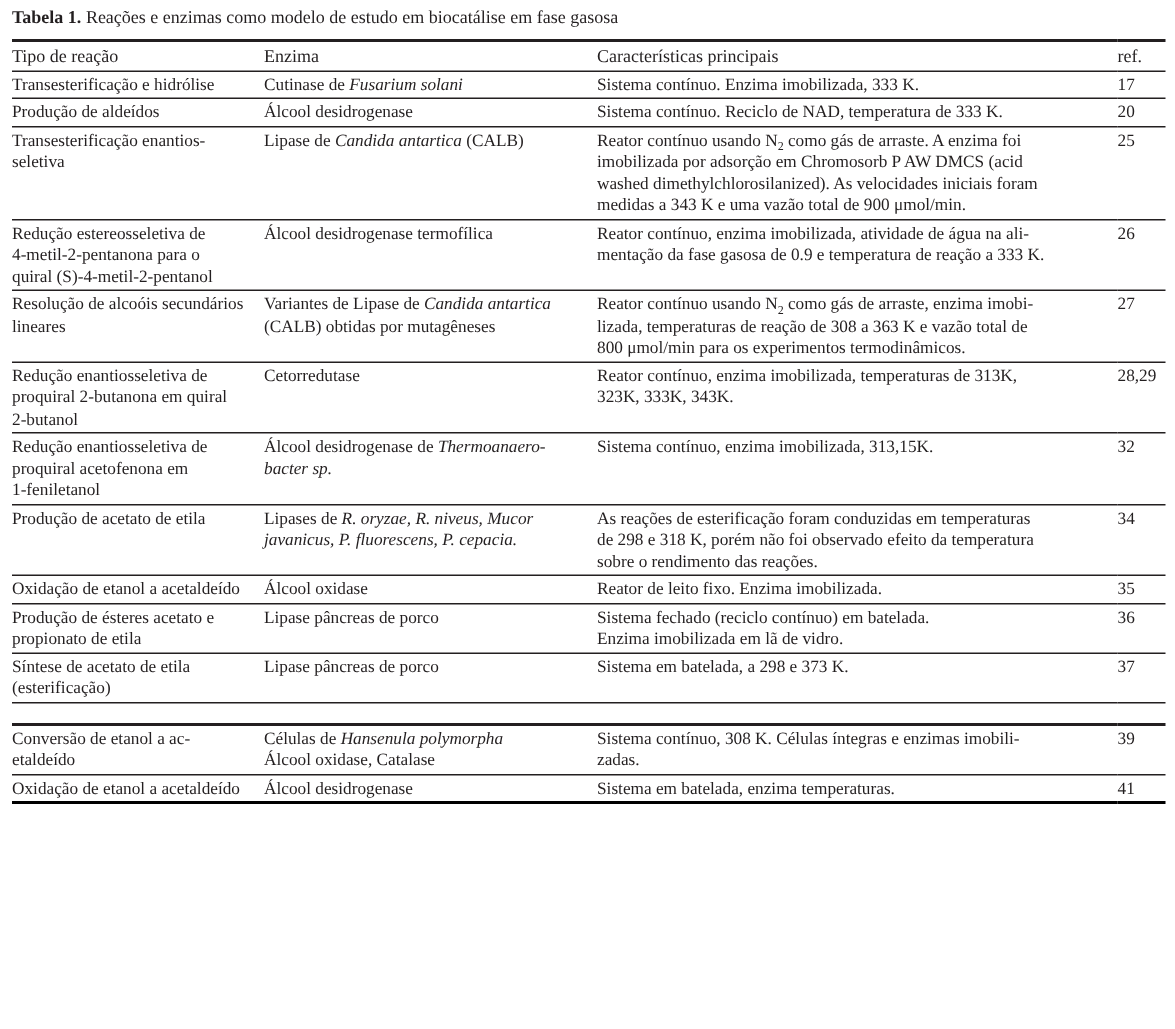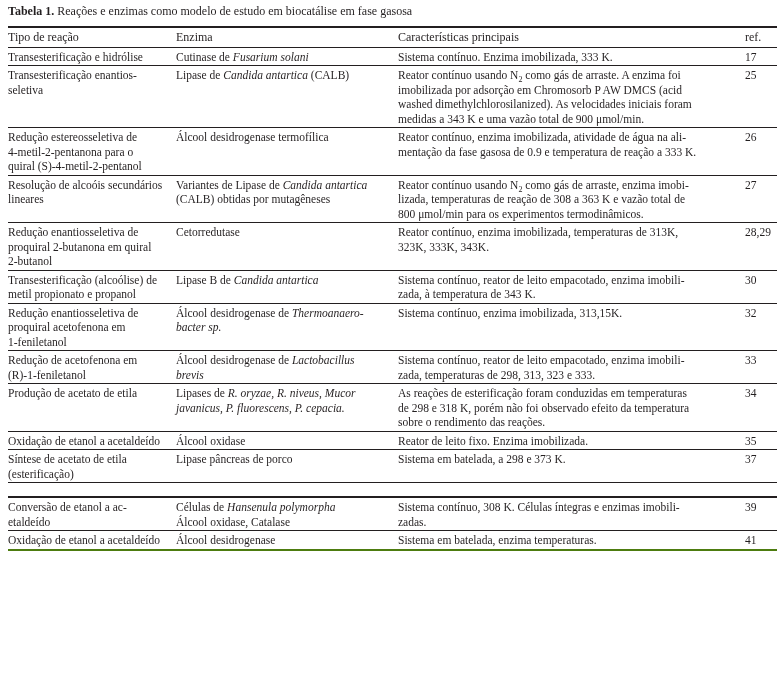--- a/index.html
+++ b/index.html
@@ -19,21 +19,21 @@
     margin: 2px 0 7px 0;
     font-size: 12px;
     line-height: 15px;
   }
   .table-title b { margin-right: 3px; }
   table.data-table {
     border-collapse: collapse;
     table-layout: fixed;
     width: 769px;
     border-top: 2px solid #231f20;
-    border-bottom: 2px solid #4d7c0f;
+    border-bottom: 2px solid #000000;
     font-size: 11.5px;
   }
   col.c-tipo   { width: 168px; }
   col.c-enzima { width: 222px; }
   col.c-carac  { width: 347px; }
   col.c-ref    { width: 32px; }
   th {
     text-align: left;
     font-weight: normal;
     font-size: 12px;
@@ -82,20 +82,26 @@
       </tr>
     </thead>
     <tbody>
         <tr>
           <td>Transesterificação e hidrólise</td>
           <td>Cutinase de <i>Fusarium solani</i></td>
           <td>Sistema contínuo. Enzima imobilizada, 333 K.</td>
           <td>17</td>
         </tr>
         <tr>
+          <td>Produção de aldeídos</td>
+          <td>Álcool desidrogenase</td>
+          <td>Sistema contínuo. Reciclo de NAD, temperatura de 333 K.</td>
+          <td>20</td>
+        </tr>
+        <tr>
           <td>Transesterificação enantios-
 seletiva</td>
           <td>Lipase de <i>Candida antartica</i> (CALB)</td>
           <td>Reator contínuo usando N<sub>2</sub> como gás de arraste. A enzima foi
 imobilizada por adsorção em Chromosorb P AW DMCS (acid
 washed dimethylchlorosilanized). As velocidades iniciais foram
 medidas a 343 K e uma vazão total de 900 μmol/min.</td>
           <td>25</td>
         </tr>
         <tr>
@@ -120,59 +126,50 @@
         <tr>
           <td>Redução enantiosseletiva de
 proquiral 2-butanona em quiral
 2-butanol</td>
           <td>Cetorredutase</td>
           <td>Reator contínuo, enzima imobilizada, temperaturas de 313K,
 323K, 333K, 343K.</td>
           <td>28,29</td>
         </tr>
         <tr>
-          <td>Transesterificação (alcoólise) de
-metil propionato e propanol</td>
-          <td>Lipase B de <i>Candida antartica</i></td>
-          <td>Sistema contínuo, reator de leito empacotado, enzima imobili-
-zada, à temperatura de 343 K.</td>
-          <td>30</td>
-        </tr>
-        <tr>
           <td>Redução enantiosseletiva de
 proquiral acetofenona em
 1-feniletanol</td>
           <td>Álcool desidrogenase de <i>Thermoanaero-
 bacter sp.</i></td>
           <td>Sistema contínuo, enzima imobilizada, 313,15K.</td>
           <td>32</td>
-        </tr>
-        <tr>
-          <td>Redução de acetofenona em
-(R)-1-feniletanol</td>
-          <td>Álcool desidrogenase de <i>Lactobacillus
-brevis</i></td>
-          <td>Sistema contínuo, reator de leito empacotado, enzima imobili-
-zada, temperaturas de 298, 313, 323 e 333.</td>
-          <td>33</td>
         </tr>
         <tr>
           <td>Produção de acetato de etila</td>
           <td>Lipases de <i>R. oryzae, R. niveus, Mucor
 javanicus, P. fluorescens, P. cepacia.</i></td>
           <td>As reações de esterificação foram conduzidas em temperaturas
 de 298 e 318 K, porém não foi observado efeito da temperatura
 sobre o rendimento das reações.</td>
           <td>34</td>
         </tr>
         <tr>
           <td>Oxidação de etanol a acetaldeído</td>
           <td>Álcool oxidase</td>
           <td>Reator de leito fixo. Enzima imobilizada.</td>
           <td>35</td>
+        </tr>
+        <tr>
+          <td>Produção de ésteres acetato e
+propionato de etila</td>
+          <td>Lipase pâncreas de porco</td>
+          <td>Sistema fechado (reciclo contínuo) em batelada.
+Enzima imobilizada em lã de vidro.</td>
+          <td>36</td>
         </tr>
         <tr>
           <td>Síntese de acetato de etila
 (esterificação)</td>
           <td>Lipase pâncreas de porco</td>
           <td>Sistema em batelada, a 298 e 373 K.</td>
           <td>37</td>
         </tr>
         <tr class="spacer">
           <td colspan="4"></td>

